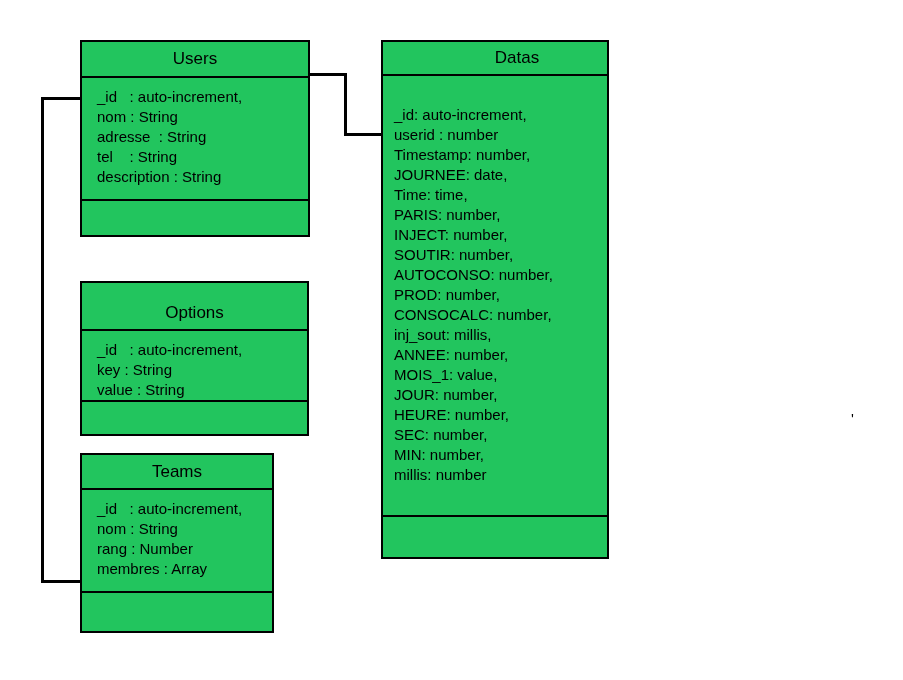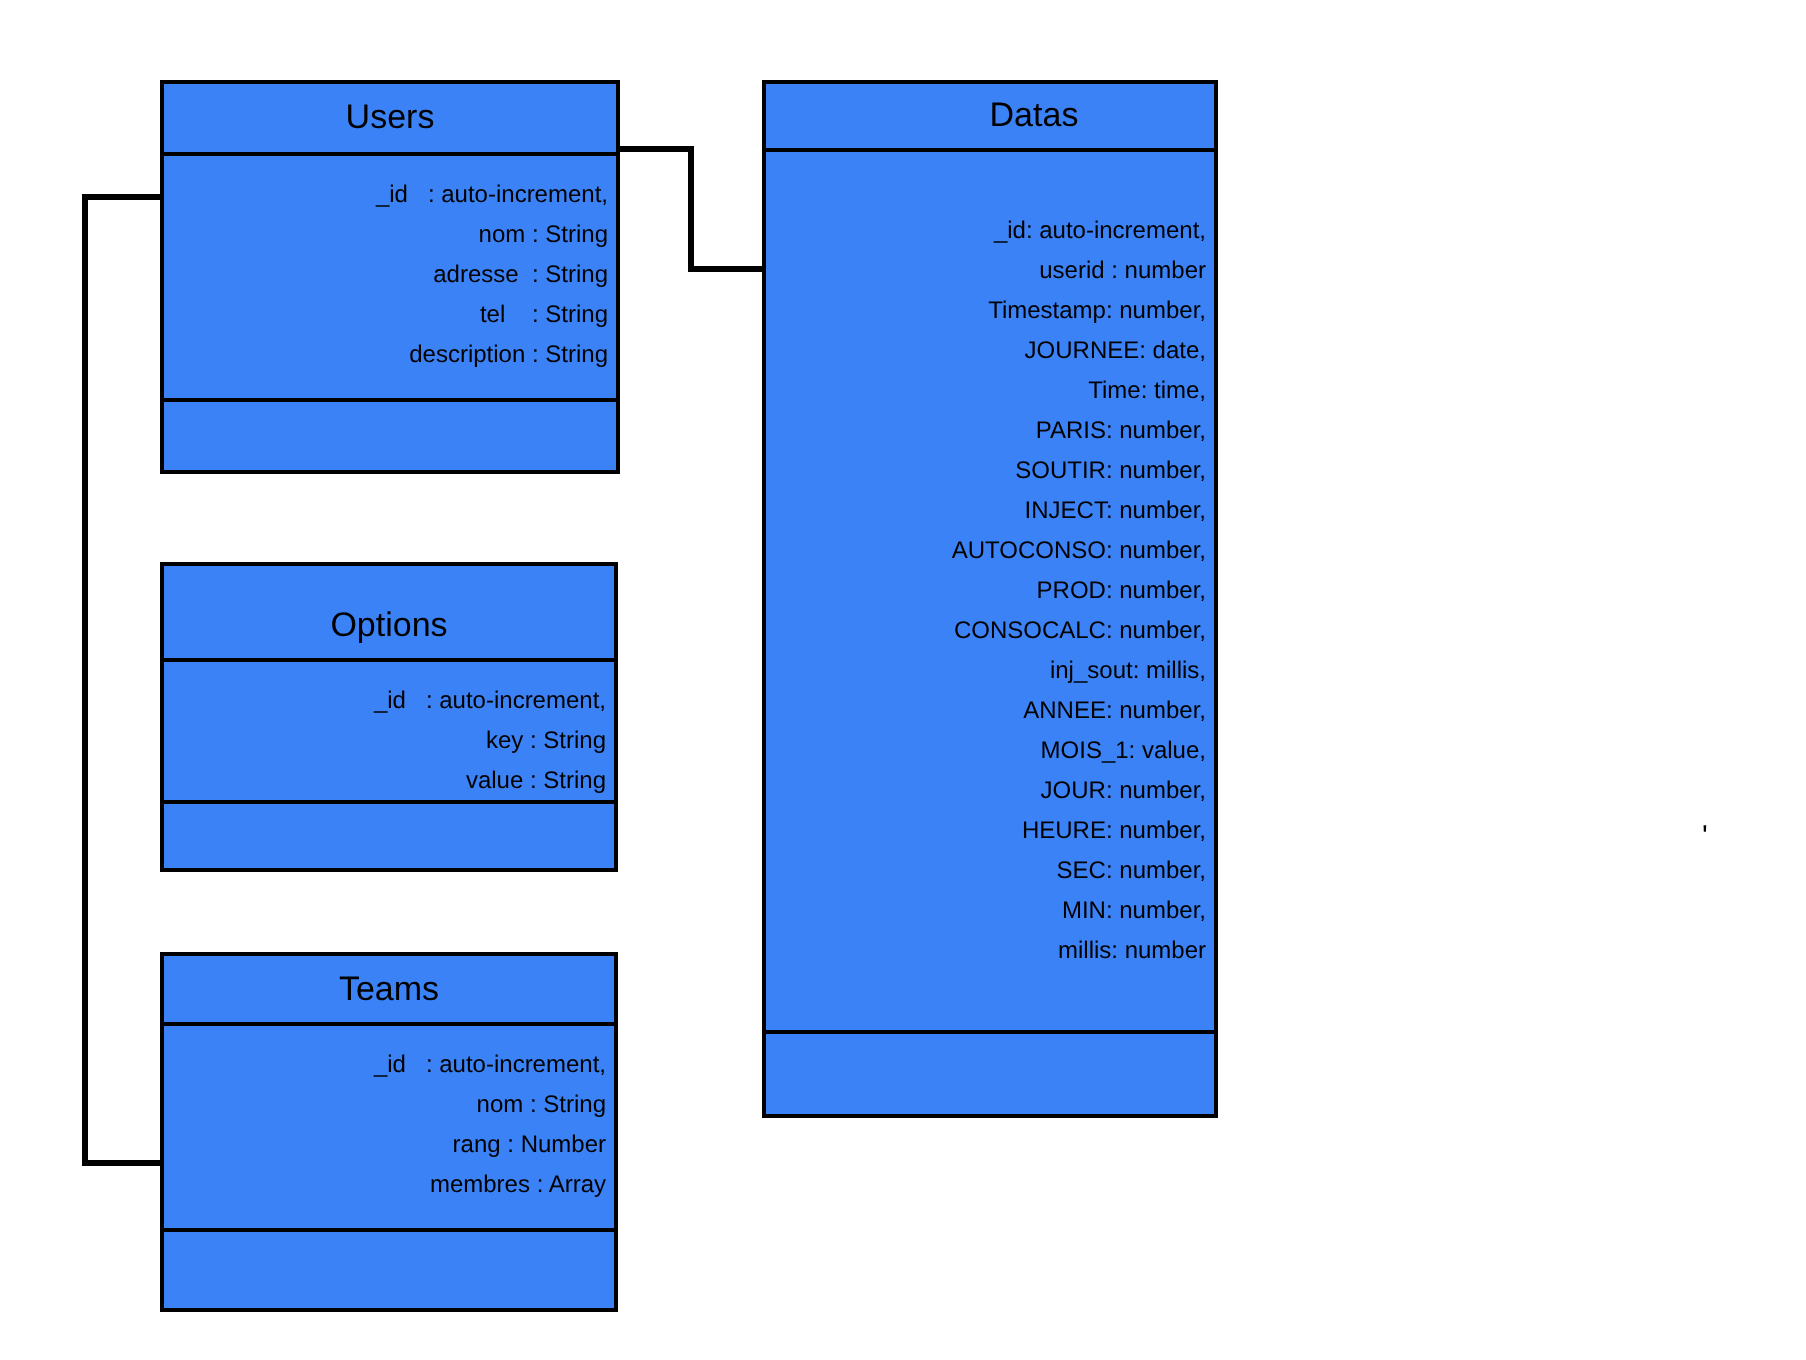--- a/index.html
+++ b/index.html
@@ -13,42 +13,41 @@
     width: 903px;
     height: 680px;
     background: #ffffff;
     overflow: hidden;
     color: #000000;
   }
   .entity {
     position: absolute;
     box-sizing: border-box;
     border: 2px solid #000000;
-    background: #3b82f6;
+    background: #22c55e;
     display: flex;
     flex-direction: column;
   }
   .entity-title {
     box-sizing: content-box;
     border-bottom: 2px solid #000000;
     display: flex;
     align-items: center;
     justify-content: center;
     font-size: 17px;
     flex: none;
   }
   .entity-fields {
     flex: 1 1 auto;
     overflow: hidden;
   }
   .field-line {
     white-space: pre;
-    font-size: 12px;
+    font-size: 15px;
     line-height: 20px;
-    text-align: right;
   }
   .entity-empty {
     border-top: 2px solid #000000;
     flex: none;
   }
   
   #box-users   { left: 80px;  top: 40px;  width: 230px; height: 197px; }
   #box-users   .entity-title  { height: 34px; }
   #box-users   .entity-fields { padding: 9px 4px 0 15px; }
   #box-users   .entity-empty  { height: 34px; }
@@ -56,21 +55,21 @@
   #box-datas   { left: 381px; top: 40px;  width: 228px; height: 519px; }
   #box-datas   .entity-title  { height: 32px; padding-left: 44px; }
   #box-datas   .entity-fields { padding: 29px 4px 0 11px; }
   #box-datas   .entity-empty  { height: 40px; }
 
   #box-options { left: 80px;  top: 281px; width: 229px; height: 155px; }
   #box-options .entity-title  { height: 32px; margin-top: 14px; }
   #box-options .entity-fields { padding: 9px 4px 0 15px; }
   #box-options .entity-empty  { height: 32px; }
 
-  #box-teams   { left: 80px;  top: 476px; width: 229px; height: 180px; }
+  #box-teams   { left: 80px;  top: 453px; width: 194px; height: 180px; }
   #box-teams   .entity-title  { height: 33px; }
   #box-teams   .entity-fields { padding: 9px 4px 0 15px; }
   #box-teams   .entity-empty  { height: 38px; }
 
   
   .conn { position: absolute; background: #000000; }
   #ca1 { left: 310px; top: 73px;  width: 37px;  height: 3px; }
   #ca2 { left: 344px; top: 73px;  width: 3px;   height: 63px; }
   #ca3 { left: 344px; top: 133px; width: 37px;  height: 3px; }
   #cb1 { left: 41px;  top: 97px;  width: 39px;  height: 3px; }
@@ -105,22 +104,22 @@
 
   <div class="entity" id="box-datas">
     <div class="entity-title">Datas</div>
     <div class="entity-fields">
         <div class="field-line">_id: auto-increment,</div>
         <div class="field-line">userid : number</div>
         <div class="field-line">Timestamp: number,</div>
         <div class="field-line">JOURNEE: date,</div>
         <div class="field-line">Time: time,</div>
         <div class="field-line">PARIS: number,</div>
+        <div class="field-line">INJECT: number,</div>
         <div class="field-line">SOUTIR: number,</div>
-        <div class="field-line">INJECT: number,</div>
         <div class="field-line">AUTOCONSO: number,</div>
         <div class="field-line">PROD: number,</div>
         <div class="field-line">CONSOCALC: number,</div>
         <div class="field-line">inj_sout: millis,</div>
         <div class="field-line">ANNEE: number,</div>
         <div class="field-line">MOIS_1: value,</div>
         <div class="field-line">JOUR: number,</div>
         <div class="field-line">HEURE: number,</div>
         <div class="field-line">SEC: number,</div>
         <div class="field-line">MIN: number,</div>

